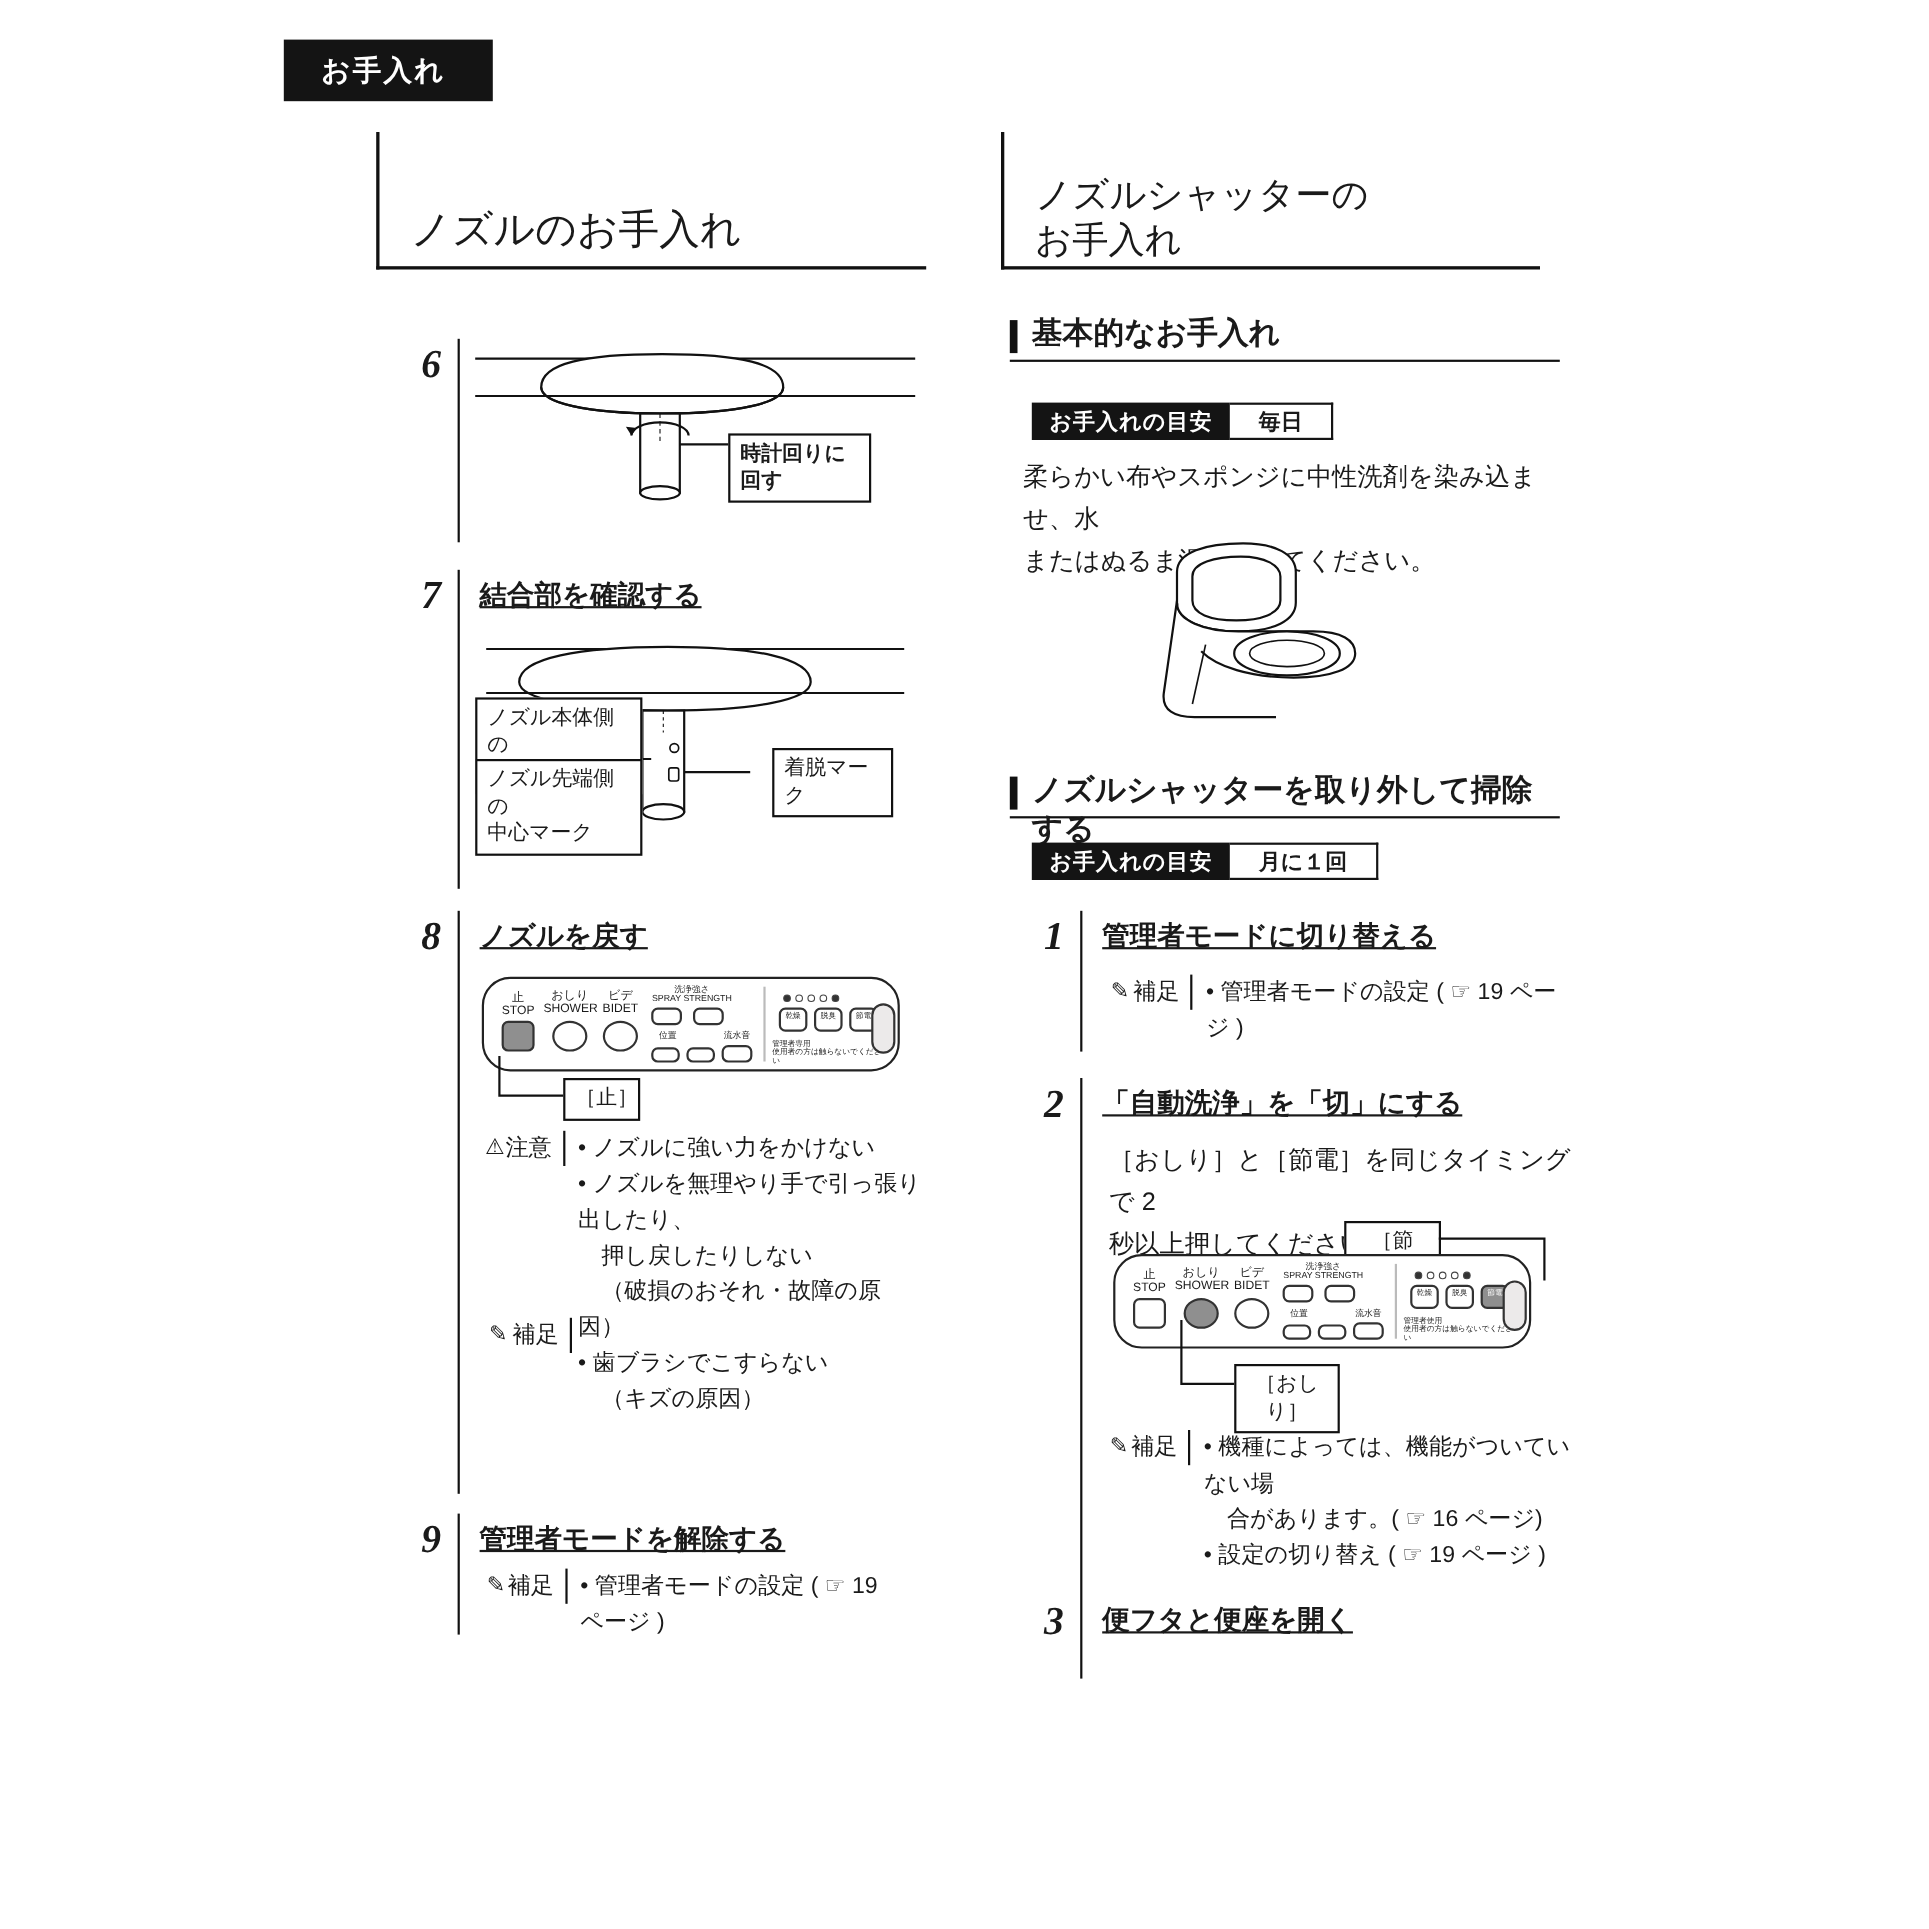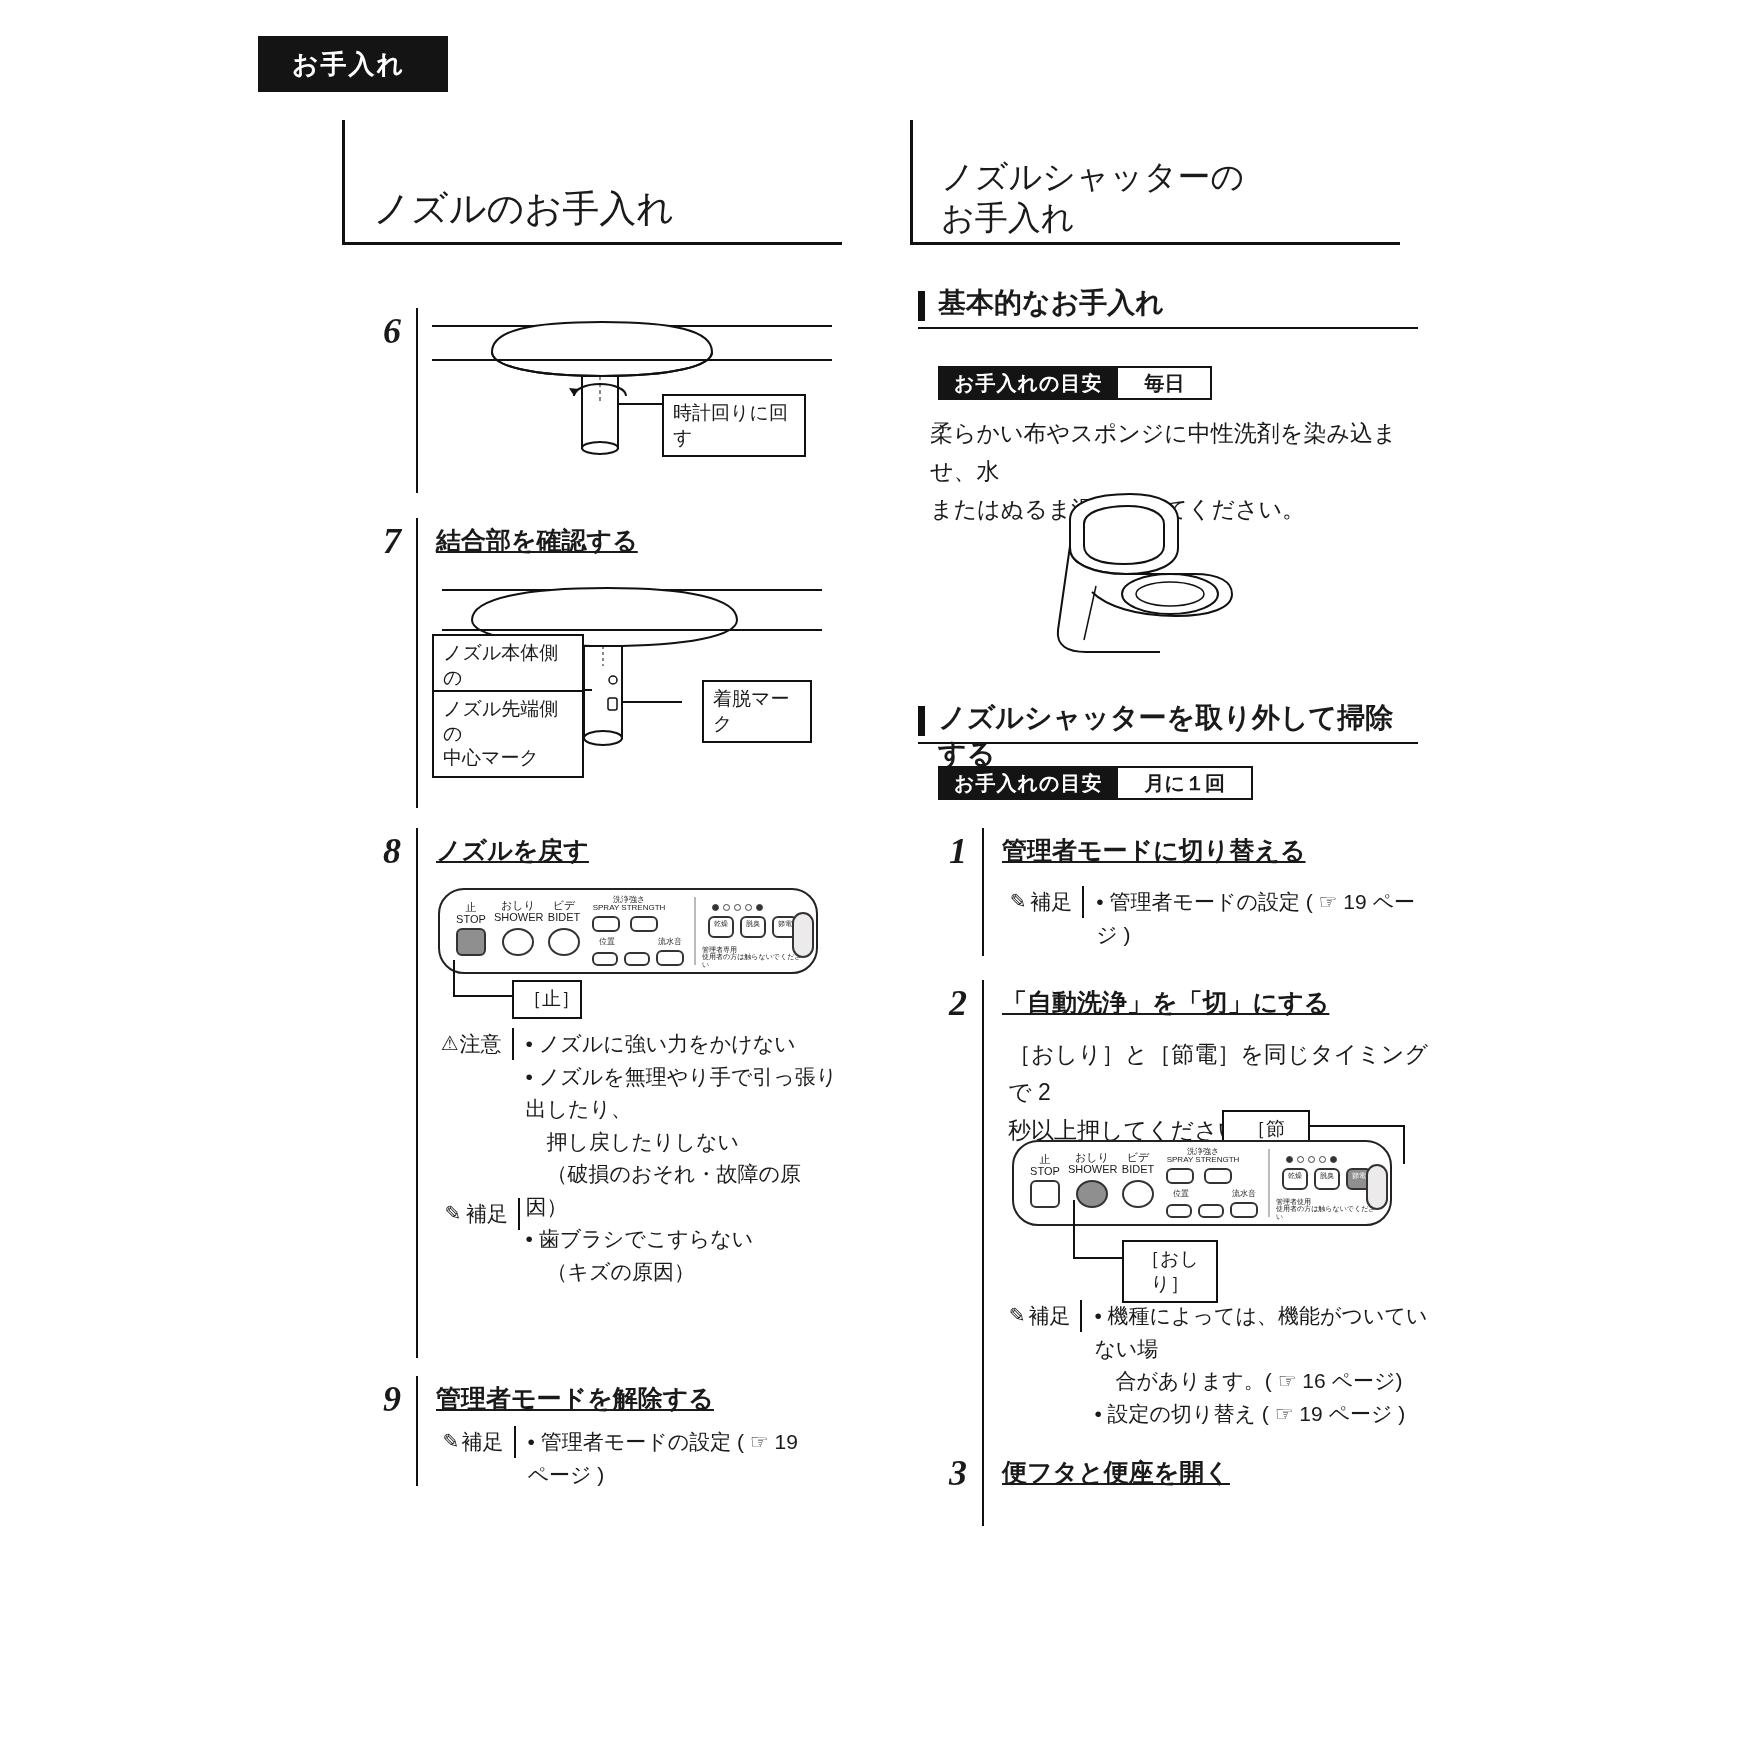--- a/index.html
+++ b/index.html
@@ -119,21 +119,21 @@
       <path d="M60 44 C60 58 100 68 170 68 C240 68 280 58 280 44" fill="none" stroke="#111" stroke-width="2"></path>
       <line x1="0" y1="52" x2="400" y2="52" stroke="#111" stroke-width="2"></line>
       <rect x="150" y="68" width="36" height="72" fill="#fff" stroke="#111" stroke-width="2"></rect>
       <ellipse cx="168" cy="140" rx="18" ry="6" fill="#fff" stroke="#111" stroke-width="2"></ellipse>
       <line x1="168" y1="68" x2="168" y2="96" stroke="#111" stroke-width="1" stroke-dasharray="4 3"></line>
       <path d="M142 88 A26 12 0 0 1 194 88" fill="none" stroke="#111" stroke-width="2"></path>
       <path d="M142 88 l-5 -8 l10 1 z" fill="#111"></path>
       <line x1="186" y1="96" x2="232" y2="96" stroke="#111" stroke-width="2"></line>
     </svg>
   </div>
-  <div class="callout" style="left:662px;top:394px;width:144px;">時計回りに回す</div>
+  <div class="callout" style="left:662px;top:394px;width:130px;font-weight:bold;">時計回りに回す</div>
 
   <div class="step" style="left:372px;top:520px;width:460px;">
     <div class="num">7</div>
     <div class="rule" style="height:290px;"></div>
     <div class="head">結合部を確認する</div>
   </div>
   <div class="fig" style="left:432px;top:580px;">
     <svg width="400" height="200" viewBox="0 0 400 200">
       <line x1="10" y1="10" x2="390" y2="10" stroke="#111" stroke-width="2"></line>
       <path d="M40 40 C40 18 95 8 175 8 C255 8 305 18 305 40 C305 56 255 66 175 66 C95 66 40 56 40 40 Z" fill="#fff" stroke="#111" stroke-width="2"></path>

